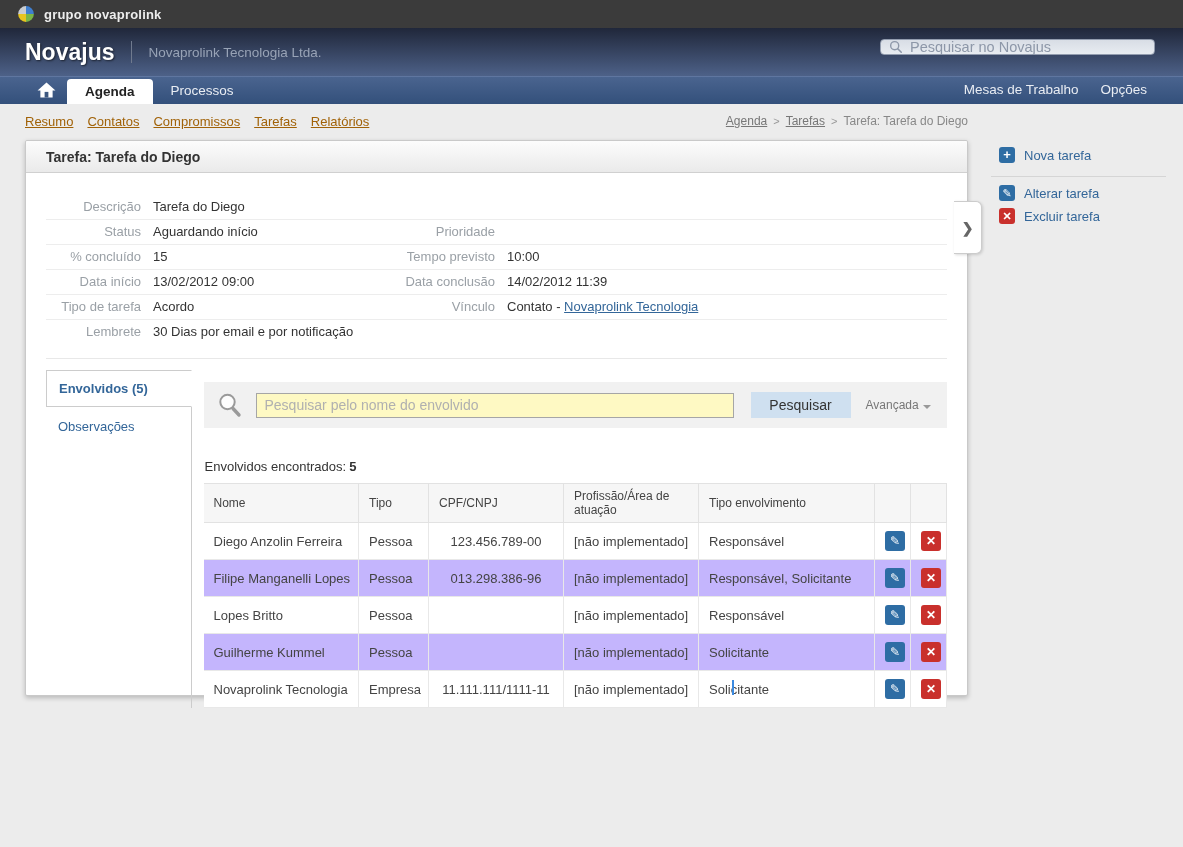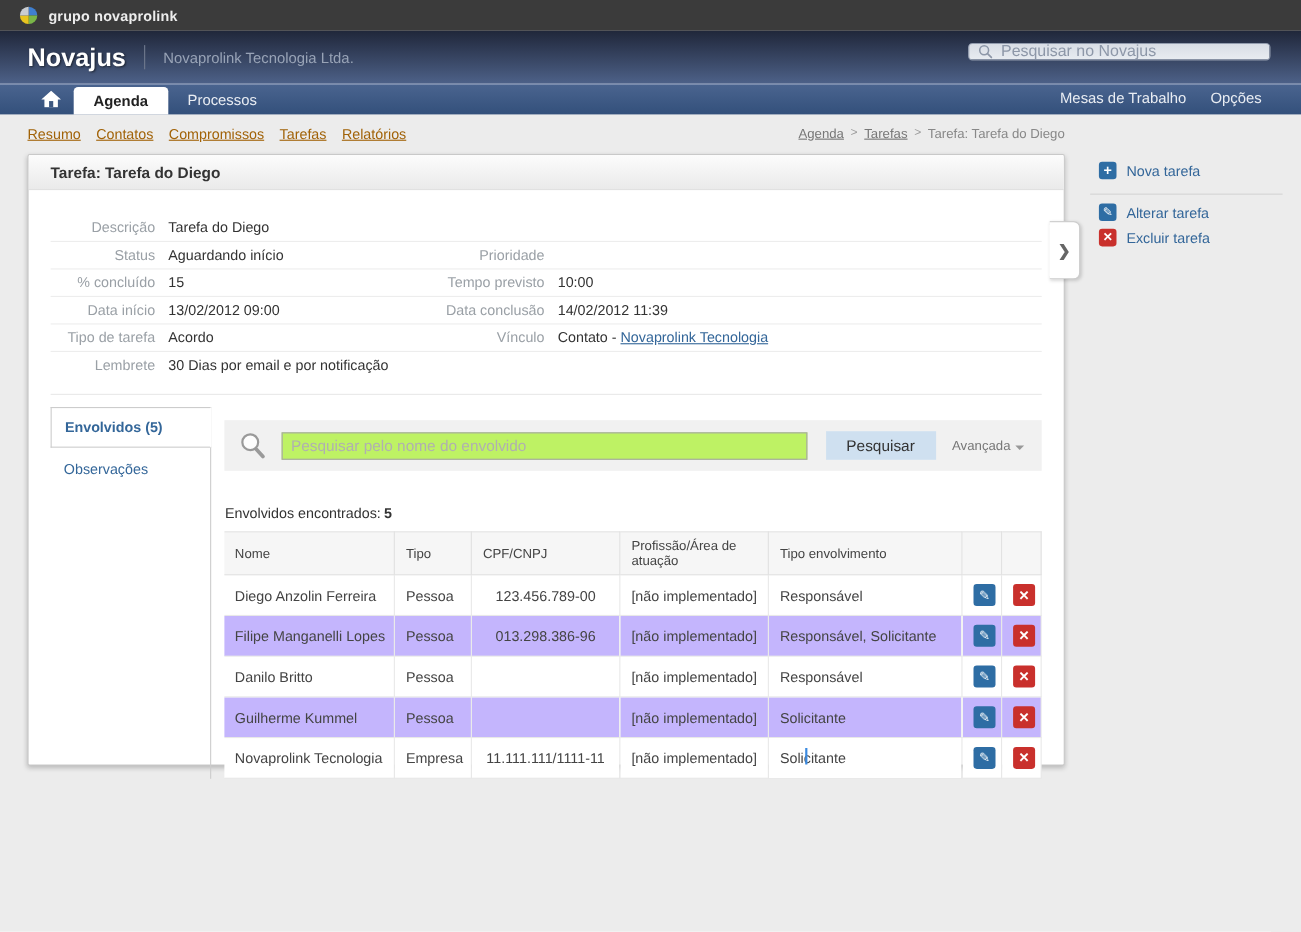--- a/index.html
+++ b/index.html
@@ -113,21 +113,21 @@
   .vtab.active {
     background:#fff; border:1px solid #ccc; border-right:1px solid #fff;
     margin-right:-1px; font-weight:bold; padding:10px 12px; position:relative; z-index:2;
   }
   .content-col { flex:1; padding-left:12px; padding-top:12px; }
 
   
   .search-bar { background:#f1f1f1; height:46px; display:flex; align-items:center; padding:0 13px; }
   .search-bar input {
     margin-left:13px; width:478px; height:25px; border:1px solid #a6a6a6;
-    padding:0 8px; font-family:"Liberation Sans",sans-serif; font-size:14px; color:#333; outline:none; background:#bef264;
+    padding:0 8px; font-family:"Liberation Sans",sans-serif; font-size:14px; color:#333; outline:none; background:#fef9c3;
   }
   .search-bar input::placeholder { color:#b0b0b0; }
   .btn-pesquisar {
     margin-left:17px; width:100px; height:26px; background:#cfe0f0; border:none;
     font-family:"Liberation Sans",sans-serif; font-size:14px; color:#333; cursor:pointer;
   }
   .advanced { margin-left:15px; color:#777; font-size:12px; display:inline-flex; align-items:center; }
   .advanced .tri {
     width:0; height:0; border-left:4px solid transparent; border-right:4px solid transparent;
     border-top:4px solid #999; margin-left:4px; margin-top:3px; display:inline-block;
@@ -336,21 +336,21 @@
           <tr class="alt">
             <td class="nome">Filipe Manganelli Lopes</td>
             <td>Pessoa</td>
             <td class="cpf">013.298.386-96</td>
             <td>[não implementado]</td>
             <td>Responsável, Solicitante</td>
             <td class="act"><button class="ibtn edit">✎</button></td>
             <td class="act"><button class="ibtn del">✕</button></td>
           </tr>
           <tr>
-            <td class="nome">Danilo Britto</td>
+            <td class="nome">Lopes Britto</td>
             <td>Pessoa</td>
             <td class="cpf"></td>
             <td>[não implementado]</td>
             <td>Responsável</td>
             <td class="act"><button class="ibtn edit">✎</button></td>
             <td class="act"><button class="ibtn del">✕</button></td>
           </tr>
           <tr class="alt">
             <td class="nome">Guilherme Kummel</td>
             <td>Pessoa</td>

